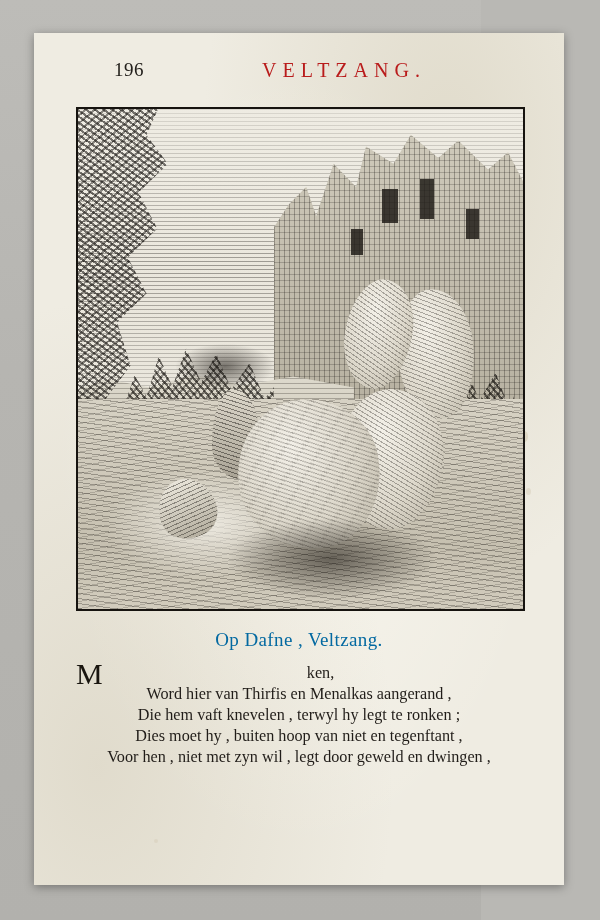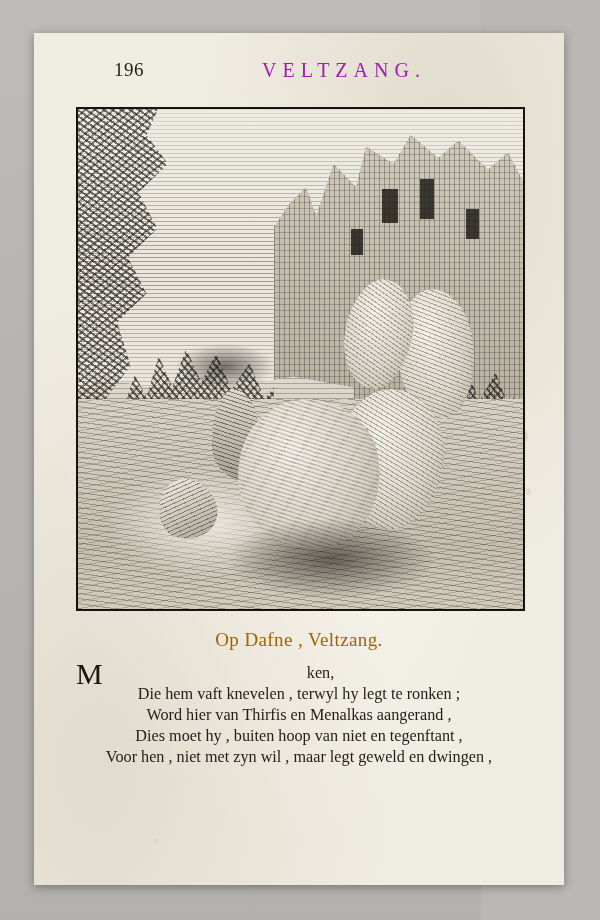--- a/index.html
+++ b/index.html
@@ -67,21 +67,21 @@
     letter-spacing: 0.5px;
   }
   #running-title {
     position: absolute;
     left: 160px;
     top: 0;
     width: 300px;
     text-align: center;
     font-size: 20px;
     letter-spacing: 6px;
-    color: #a21caf;
+    color: #b91c1c;
   }
 
   
   #plate-frame {
     position: absolute;
     left: 42px;
     top: 74px;
     width: 445px;
     height: 500px;
     border: 2.5px solid #16130f;
@@ -216,21 +216,21 @@
   }
 
   
   #caption {
     position: absolute;
     left: 0;
     top: 596px;
     width: 530px;
     text-align: center;
     font-size: 19px;
-    color: #a16207;
+    color: #0369a1;
     letter-spacing: 0.4px;
   }
   #poem {
     position: absolute;
     left: 0;
     top: 630px;
     width: 530px;
     color: #211d19;
     font-size: 16.2px;
     line-height: 21px;
@@ -307,20 +307,20 @@
       </div>
     </div>
 
     <div id="caption">Op Dafne , Veltzang.</div>
 
     <div id="poem">
       <div class="verse-line first">
         <span class="dropcap">M</span>
       </div>
       <div class="verse-line cont">ken,</div>
+      <div class="verse-line">Word hier van Thirfis en Menalkas aangerand ,</div>
       <div class="verse-line">Die hem vaft knevelen , terwyl hy legt te ronken ;</div>
-      <div class="verse-line">Word hier van Thirfis en Menalkas aangerand ,</div>
       <div class="verse-line">Dies moet hy ,  buiten hoop van niet en tegenftant ,</div>
-      <div class="verse-line">Voor hen , niet met zyn wil , maar legt geweld en dwingen ,</div>
+      <div class="verse-line">Voor hen , niet met zyn wil , legt door geweld en dwingen ,</div>
     </div>
 
   </div>
 </div>
 
 </body></html>

